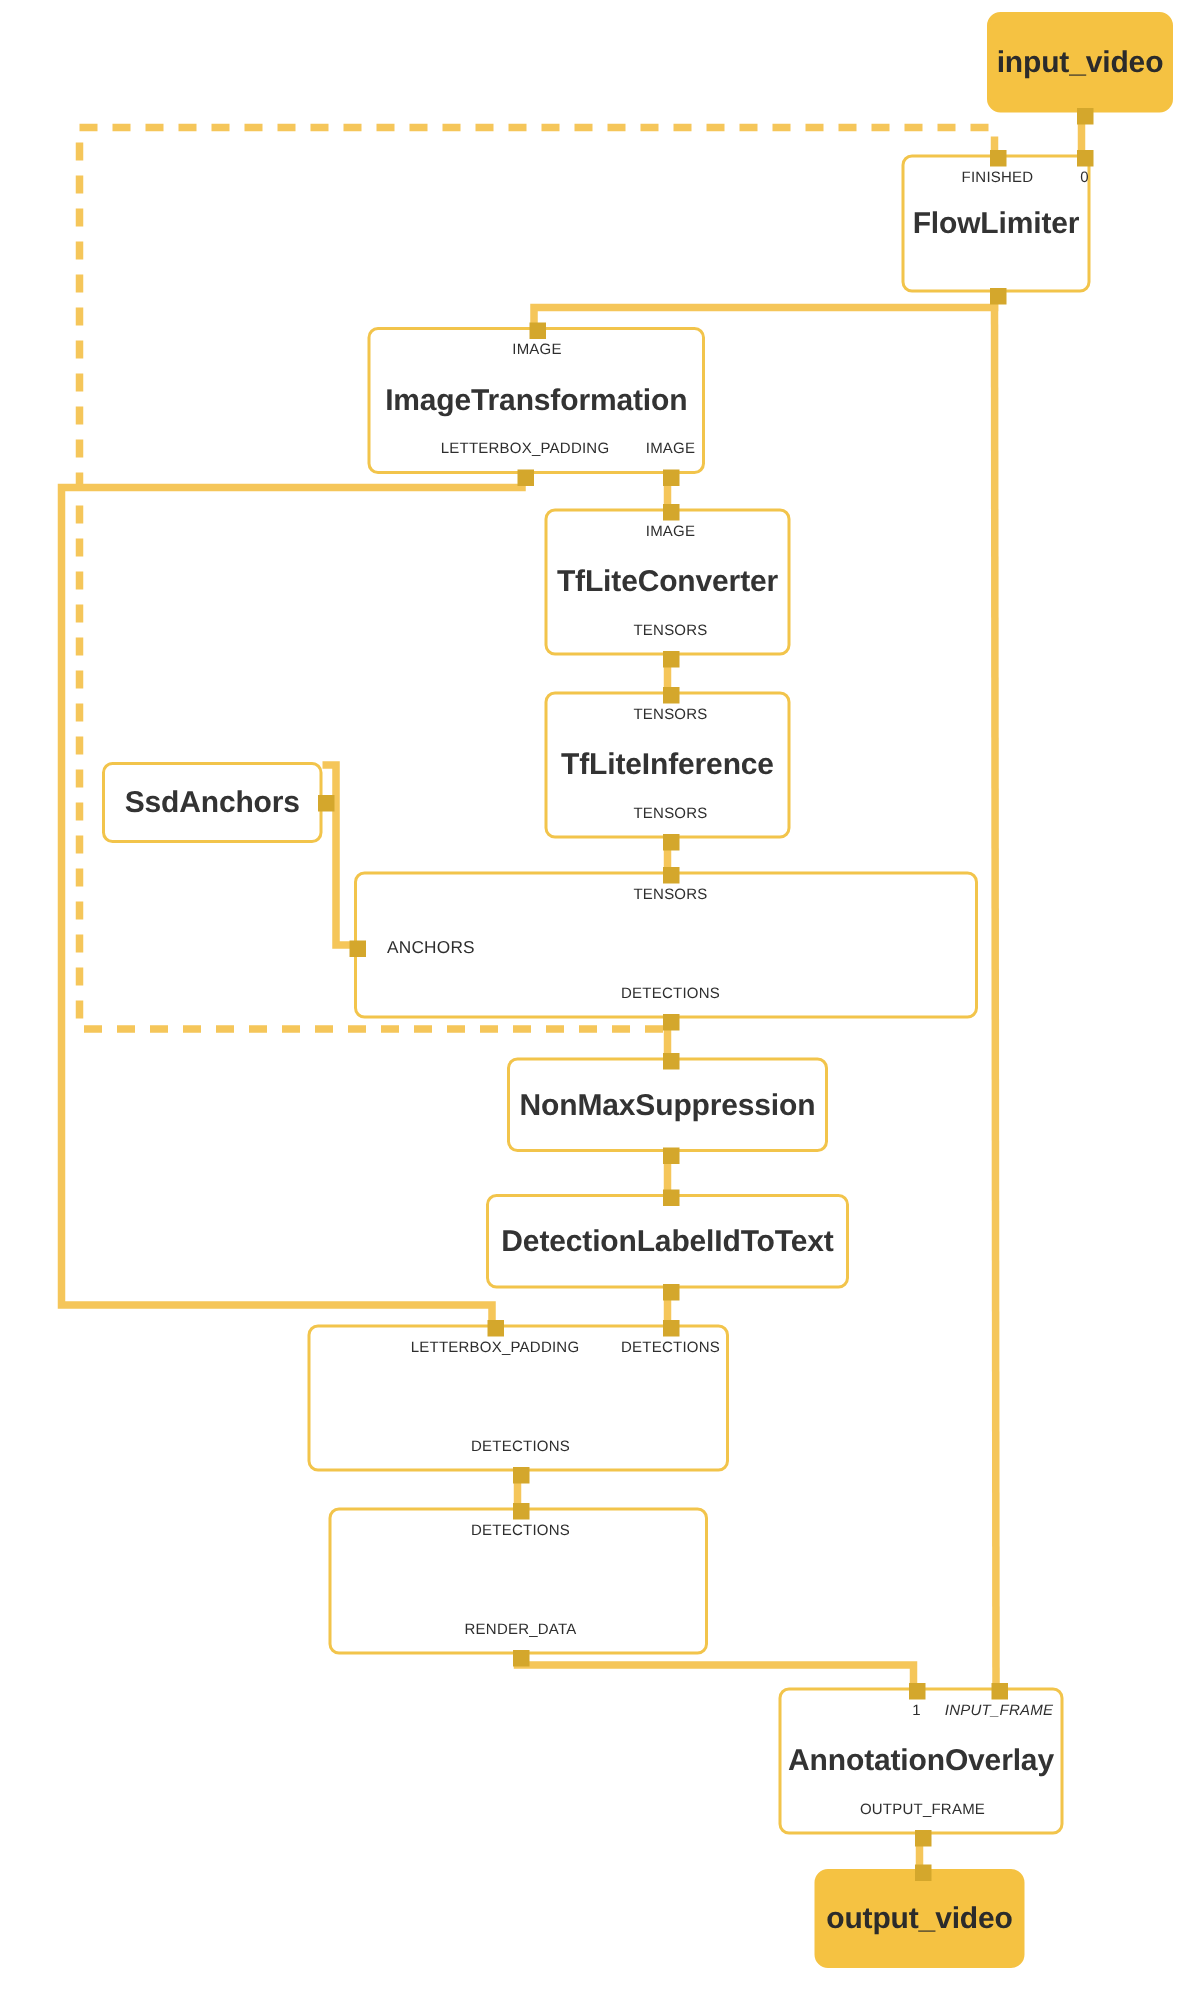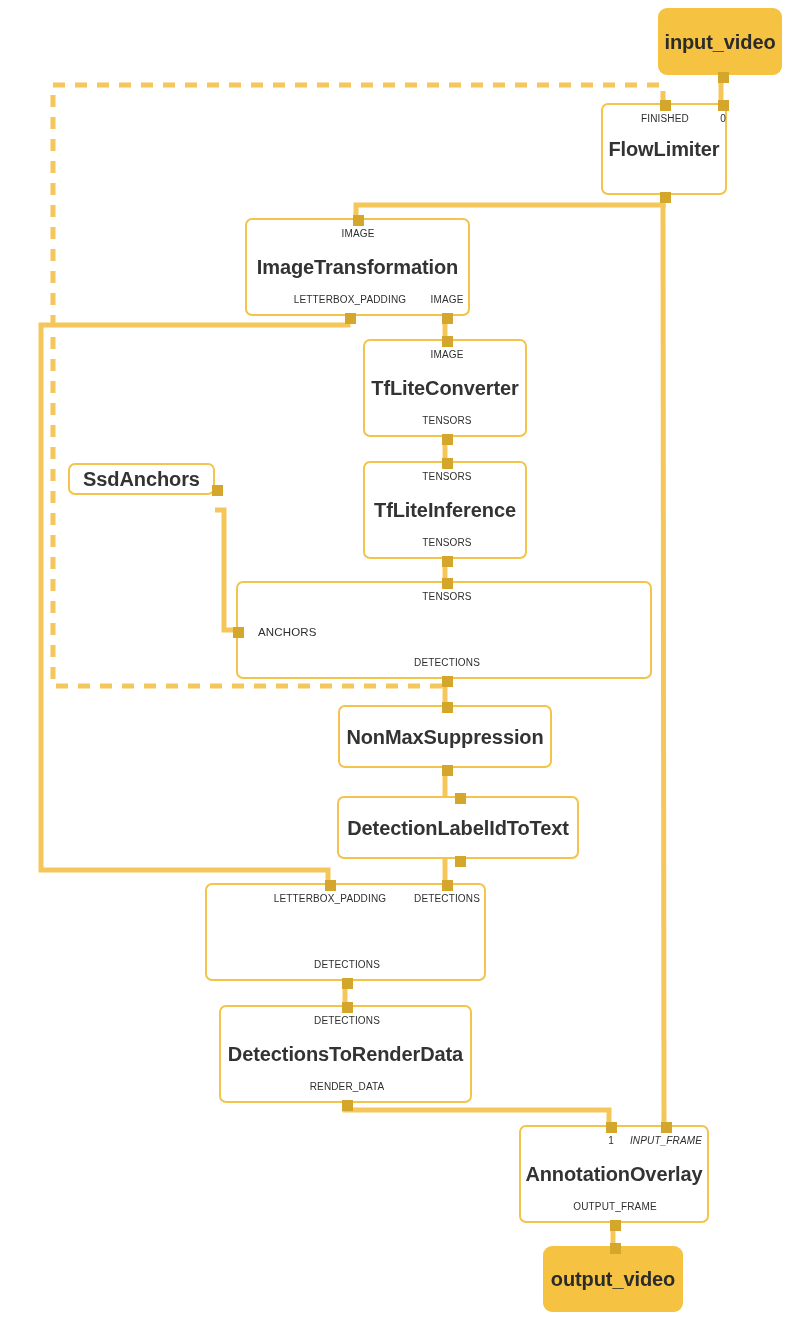--- a/index.html
+++ b/index.html
@@ -130,52 +130,51 @@
         <div class="port-label out" style="left: 82px; transform: translateX(-50%);">TENSORS</div>
         <div class="port-sq" style="left: 76.5px; top: 92.5px;"></div>
       </div>
       <div class="node calculator" style="left: 363px; top: 461px; width: 164px; height: 98px;">
         <div class="node-title">TfLiteInference</div>
         <div class="port-label in" style="left: 82px; transform: translateX(-50%);">TENSORS</div>
         <div class="port-sq" style="left: 76.5px; top: -5.5px;"></div>
         <div class="port-label out" style="left: 82px; transform: translateX(-50%);">TENSORS</div>
         <div class="port-sq" style="left: 76.5px; top: 92.5px;"></div>
       </div>
-      <div class="node calculator" style="left: 68px; top: 463px; width: 147px; height: 32px; text-align: center;">
+      <div class="node calculator" style="left: 68px; top: 508px; width: 147px; height: 54px; text-align: center;">
         <div class="node-title">SsdAnchors</div>
         <div class="port-sq" style="left: 141.5px; top: 19.5px;"></div>
       </div>
       <div class="node calculator" style="left: 236px; top: 581px; width: 416px; height: 98px;">
         <div class="port-label in" style="left: 209px; transform: translateX(-50%);">TENSORS</div>
         <div class="port-sq" style="left: 203.5px; top: -5.5px;"></div>
         <div class="port-label side" style="left: 20px; top: 44px;">ANCHORS</div>
         <div class="port-sq" style="left: -5.5px; top: 43.5px;"></div>
         <div class="port-label out" style="left: 209px; transform: translateX(-50%);">DETECTIONS</div>
         <div class="port-sq" style="left: 203.5px; top: 92.5px;"></div>
       </div>
       <div class="node calculator" style="left: 338px; top: 705px; width: 214px; height: 63px;">
         <div class="node-title">NonMaxSuppression</div>
         <div class="port-sq" style="left: 101.5px; top: -5.5px;"></div>
         <div class="port-sq" style="left: 101.5px; top: 57.5px;"></div>
       </div>
-      <div class="node calculator" style="left: 337px; top: 796px; width: 242px; height: 63px;">
+      <div class="node calculator" style="left: 324px; top: 796px; width: 242px; height: 63px;">
         <div class="node-title">DetectionLabelIdToText</div>
         <div class="port-sq" style="left: 115.5px; top: -5.5px;"></div>
         <div class="port-sq" style="left: 115.5px; top: 57.5px;"></div>
       </div>
       <div class="node calculator" style="left: 205px; top: 883px; width: 281px; height: 98px;">
         <div class="port-label in" style="left: 123px; transform: translateX(-50%);">LETTERBOX_PADDING</div>
         <div class="port-sq" style="left: 117.5px; top: -5.5px;"></div>
         <div class="port-label in" style="left: 240px; transform: translateX(-50%);">DETECTIONS</div>
         <div class="port-sq" style="left: 234.5px; top: -5.5px;"></div>
         <div class="port-label out" style="left: 140px; transform: translateX(-50%);">DETECTIONS</div>
         <div class="port-sq" style="left: 134.5px; top: 92.5px;"></div>
       </div>
       <div class="node calculator" style="left: 219px; top: 1005px; width: 253px; height: 98px;">
-        <div class="node-title">DetectionsToRenderData</div>
         <div class="port-label in" style="left: 126px; transform: translateX(-50%);">DETECTIONS</div>
         <div class="port-sq" style="left: 120.5px; top: -5.5px;"></div>
         <div class="port-label out" style="left: 126px; transform: translateX(-50%);">RENDER_DATA</div>
         <div class="port-sq" style="left: 120.5px; top: 92.5px;"></div>
       </div>
       <div class="node calculator" style="left: 519px; top: 1125px; width: 190px; height: 98px;">
         <div class="node-title">AnnotationOverlay</div>
         <div class="port-label in" style="left: 90px; transform: translateX(-50%);">1</div>
         <div class="port-sq" style="left: 84.5px; top: -5.5px;"></div>
         <div class="port-label in" style="left: 145px; transform: translateX(-50%); font-style: italic;">INPUT_FRAME</div>

